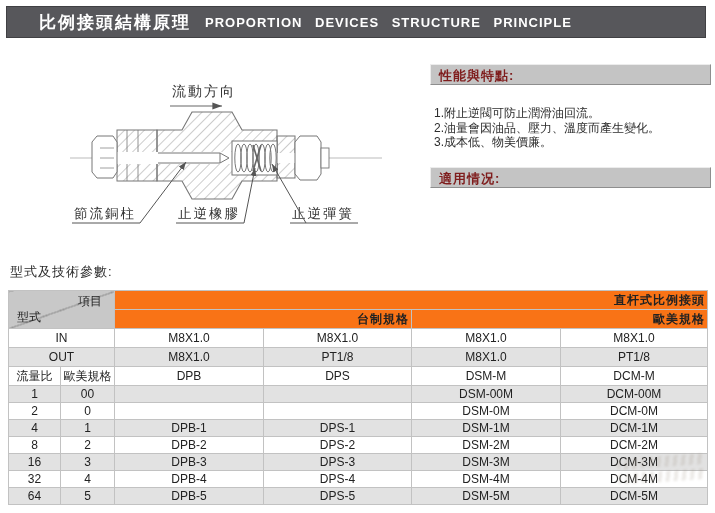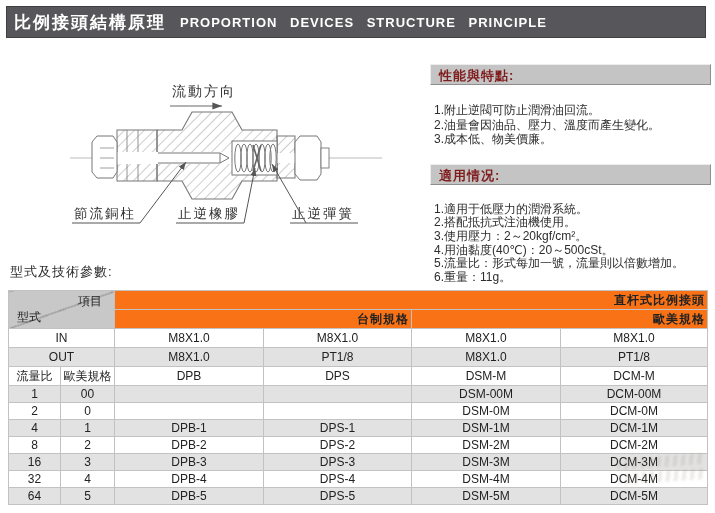--- a/index.html
+++ b/index.html
@@ -9,38 +9,38 @@
     background:#ffffff;
     font-family:"Liberation Sans","DejaVu Sans",sans-serif;
     color:#2a2a2a;
     overflow:hidden;
   }
 
   
   .title-bar {
     position:absolute; left:6px; top:6px; width:700px; height:32px;
     background:#57575b; border:1px solid #404043;
-    display:flex; align-items:center; gap:14px; padding-left:7px;
+    display:flex; align-items:center; gap:14px; padding-left:32px;
   }
   .title-zh { color:#fff; font-size:17px; font-weight:bold; letter-spacing:2px; }
   .title-en { color:#fff; font-size:13px; font-weight:bold; letter-spacing:1px; word-spacing:8px; }
 
   
   .diagram-wrap { position:absolute; left:10px; top:56px; width:415px; height:228px; }
   svg text { font-family:"Liberation Sans","DejaVu Sans",sans-serif; fill:#333; }
 
   
   .right-panel { position:absolute; left:430px; top:64px; width:281px; }
   .section-bar {
     height:21px; background:#c4c4c4;
     border:1px solid #8e8e8e; border-top-color:#ececec; border-left-color:#ececec;
     font-size:13px; font-weight:bold; color:#7f1d1d;
     padding:2px 8px 0; letter-spacing:1px;
   }
-  .list { padding:2px 2px 4px 4px;margin-top:16px; }
+  .list { padding:21px 2px 4px 4px; }
   .list .item { font-size:12px; line-height:14.6px; color:#2d2d2d; white-space:nowrap; }
   .list.tight .item { line-height:13.6px; }
   .gap { height:13px; }
 
   
   .table-caption {
     position:absolute; left:10px; top:263px;
     font-size:13px; color:#2d2d2d; letter-spacing:1px;
   }
 
@@ -160,28 +160,20 @@
 
 <div class="right-panel">
   <div class="section-bar">性能與特點:</div>
   <div class="list">
     <div class="item">1.附止逆閥可防止潤滑油回流。</div>
     <div class="item">2.油量會因油品、壓力、溫度而產生變化。</div>
     <div class="item">3.成本低、物美價廉。</div>
   </div>
   <div class="gap"></div>
   <div class="section-bar">適用情况:</div>
-  <div class="list tight">
-    <div class="item">1.適用于低壓力的潤滑系統。</div>
-    <div class="item">2.搭配抵抗式注油機使用。</div>
-    <div class="item">3.使用壓力：2～20kgf/cm²。</div>
-    <div class="item">4.用油黏度(40℃)：20～500cSt。</div>
-    <div class="item">5.流量比：形式每加一號，流量則以倍數增加。</div>
-    <div class="item">6.重量：11g。</div>
-  </div>
 </div>
 
 <div class="table-caption">型式及技術參數:</div>
 
 <table class="params">
   <colgroup>
     <col style="width:52px">
       <col style="width:54px">
     <col style="width:149px">
       <col style="width:148px">

